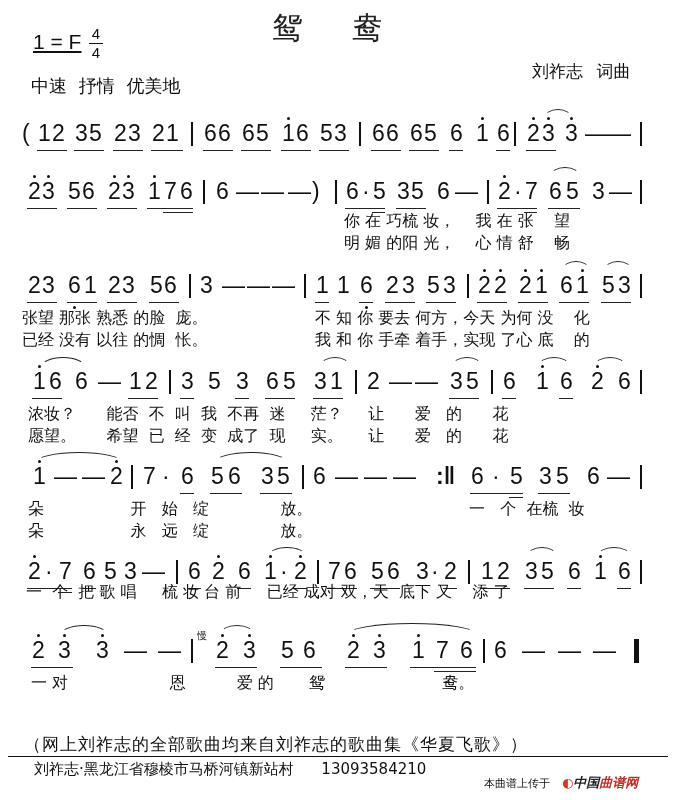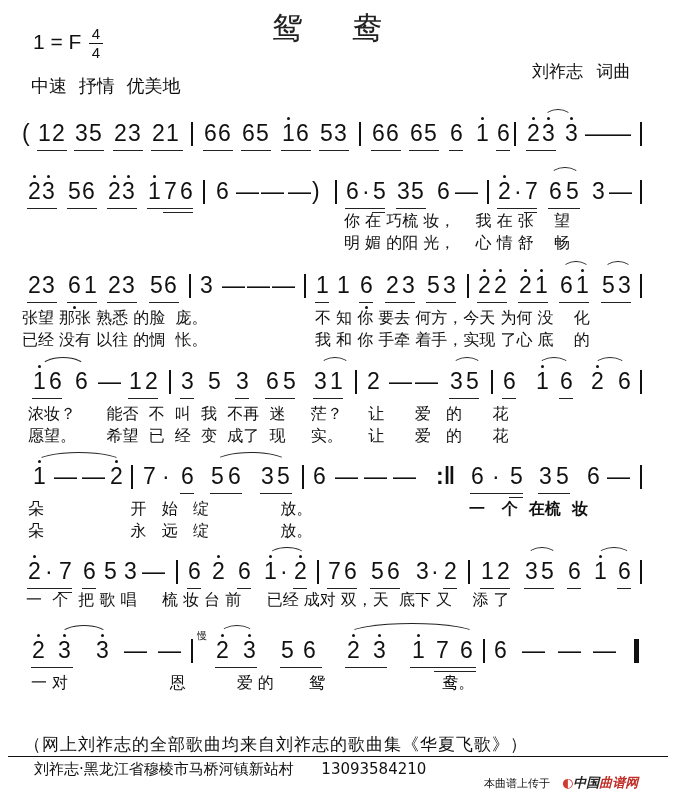--- a/index.html
+++ b/index.html
@@ -1,19 +1,19 @@
 <!DOCTYPE html>
 <html><head>
   <meta charset="utf-8">
   <style>
     html, body { margin:0; padding:0; background:#ffffff; }
     body { width:675px; height:800px; position:relative; overflow:hidden; font-family:"DejaVu Sans", sans-serif; color:#111; }
     .abs { position:absolute; }
     .title { top:8px; left:0; width:675px; text-align:center; font-family:"DejaVu Serif", serif; font-size:30px; letter-spacing:20px; color:#222; }
-    .key { top:30px; left:33px; font-family:"Liberation Sans", sans-serif; font-size:21px; }
+    .key { top:30px; left:33px; font-family:"Liberation Sans", sans-serif; font-size:21px;text-decoration:underline; }
     .frac { position:absolute; top:26px; left:89px; font-family:"Liberation Sans", sans-serif; font-size:15px; text-align:center; width:14px; line-height:16px; }
     .frac .bar { display:block; border-top:1px solid #111; margin:1px 0; }
     .tempo { top:74px; left:31px; font-size:18px; word-spacing:6px; }
     .author { top:60px; left:532px; font-size:17px; word-spacing:8px; }
 
     .line { position:absolute; left:0; width:675px; }
     .notes { position:absolute; left:0; top:0; height:40px; width:675px; font-family:"Liberation Sans", sans-serif; font-size:23px; }
     .n { position:absolute; top:0; }
     .lyr { position:absolute; font-size:16px; white-space:pre; letter-spacing:0px; }
     .ul { position:absolute; border-top:1.4px solid #222; height:0; }
@@ -305,21 +305,21 @@
     <div class="ul" style="left:470px;top:30px;width:53px;"></div>
     <div class="ul" style="left:509px;top:34px;width:14px;"></div>
     <div class="ul" style="left:538px;top:30px;width:32px;"></div>
     <div class="dot" style="left:38px;top:-3px;"></div>
     <div class="dot" style="left:115px;top:-3px;"></div>
     <div class="slur" style="left:36px;top:-11px;width:84px;height:9px;"></div>
     <div class="slur" style="left:215px;top:-11px;width:70px;height:9px;"></div>
   </div>
   <div class="lyr" style="left:28px;top:36px;">朵                 开   始   绽              放。</div>
   <div class="lyr" style="left:28px;top:58px;">朵                 永   远   绽              放。</div>
-  <div class="lyr" style="left:469px;top:36px;font-weight:bold;">一   个  在梳  妆</div>
+  <div class="lyr" style="left:469px;top:36px;">一   个  在梳  妆</div>
 </div>
 
 <div class="line" style="top:558px;">
   <div class="notes">
     <span class="n" style="left:28px;">2</span>
     <span class="n" style="left:45px;">·</span>
     <span class="n" style="left:59px;">7</span>
     <span class="n" style="left:83px;">6</span>
     <span class="n" style="left:104px;">5</span>
     <span class="n" style="left:124px;">3</span>
@@ -363,21 +363,21 @@
     <div class="ul" style="left:617px;top:30px;width:14px;"></div>
     <div class="dot" style="left:33px;top:-3px;"></div>
     <div class="dot" style="left:217px;top:-3px;"></div>
     <div class="dot" style="left:269px;top:-3px;"></div>
     <div class="dot" style="left:299px;top:-3px;"></div>
     <div class="dot" style="left:599px;top:-3px;"></div>
     <div class="slur" style="left:268px;top:-11px;width:36px;height:8px;"></div>
     <div class="slur" style="left:527px;top:-11px;width:28px;height:8px;"></div>
     <div class="slur" style="left:597px;top:-11px;width:32px;height:8px;"></div>
   </div>
-  <div class="lyr" style="left:26px;top:32px;text-align:right;">一  个  把 歌 唱     梳 妆 台 前     已经 成对 双，天  底下 又    添 了</div>
+  <div class="lyr" style="left:26px;top:24px;text-align:right;">一  个  把 歌 唱     梳 妆 台 前     已经 成对 双，天  底下 又    添 了</div>
 </div>
 
 <div class="line" style="top:637px;">
   <div class="notes">
     <span class="n" style="left:32px;">2</span>
     <span class="n" style="left:58px;">3</span>
     <span class="n" style="left:96px;">3</span>
     <span class="n" style="left:124px;">—</span>
     <span class="n" style="left:158px;">—</span>
     <div class="barline" style="left:191px;top:2px;"></div>

